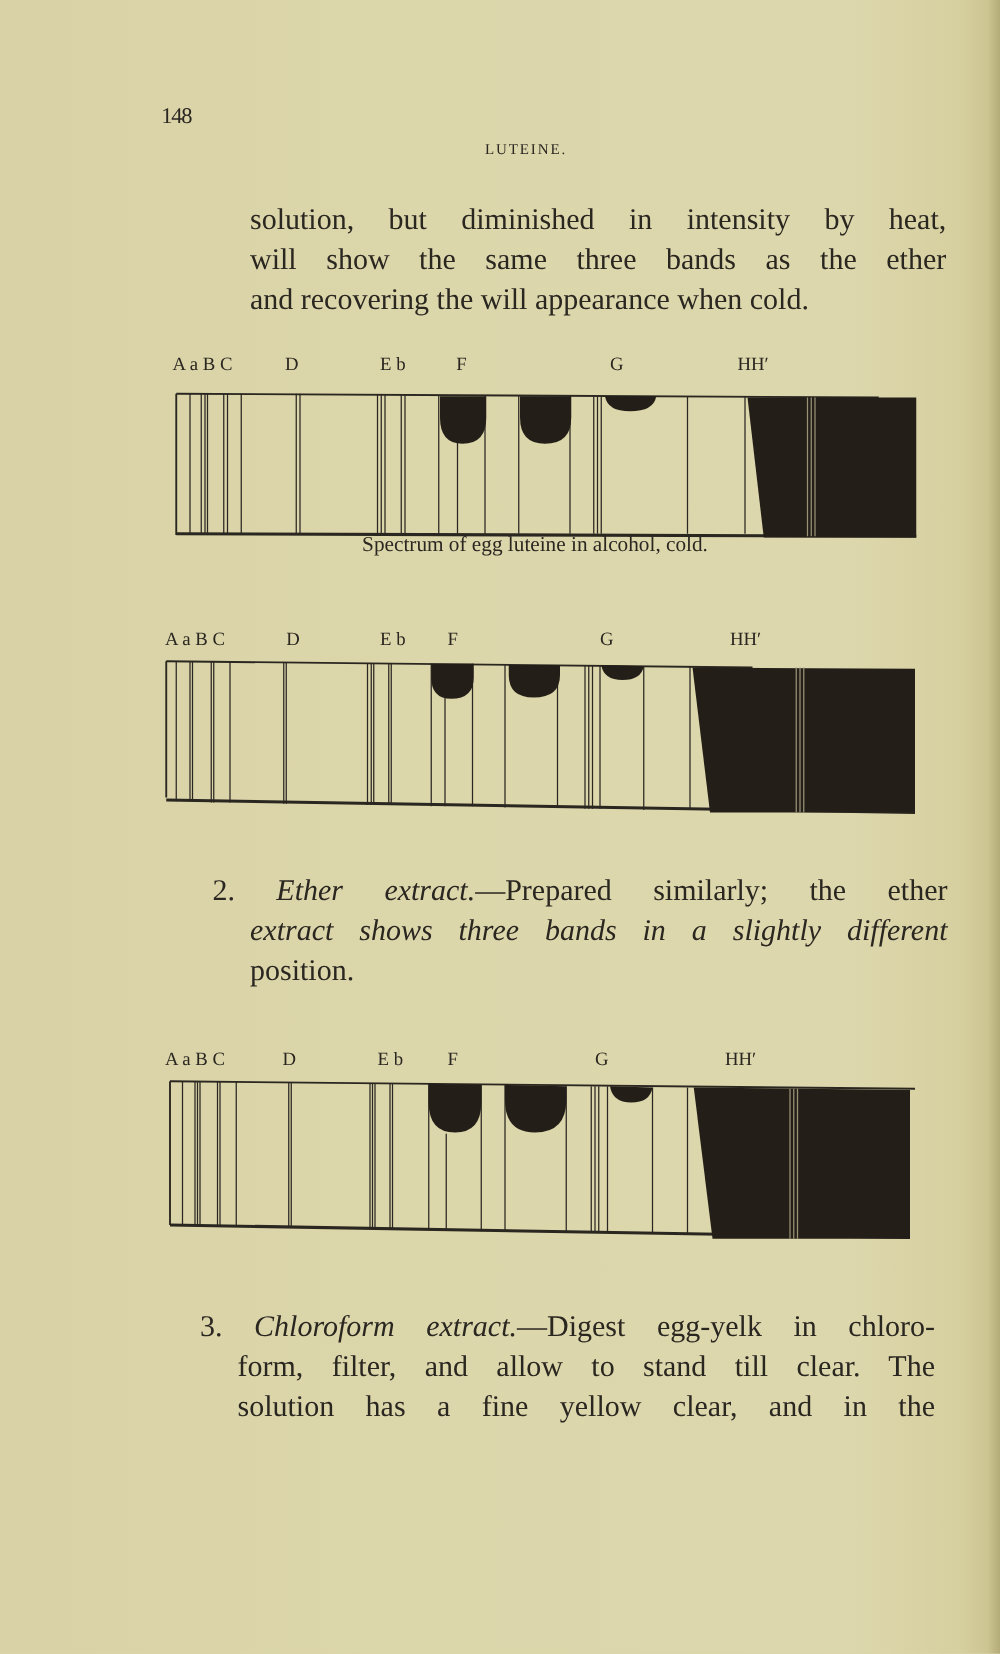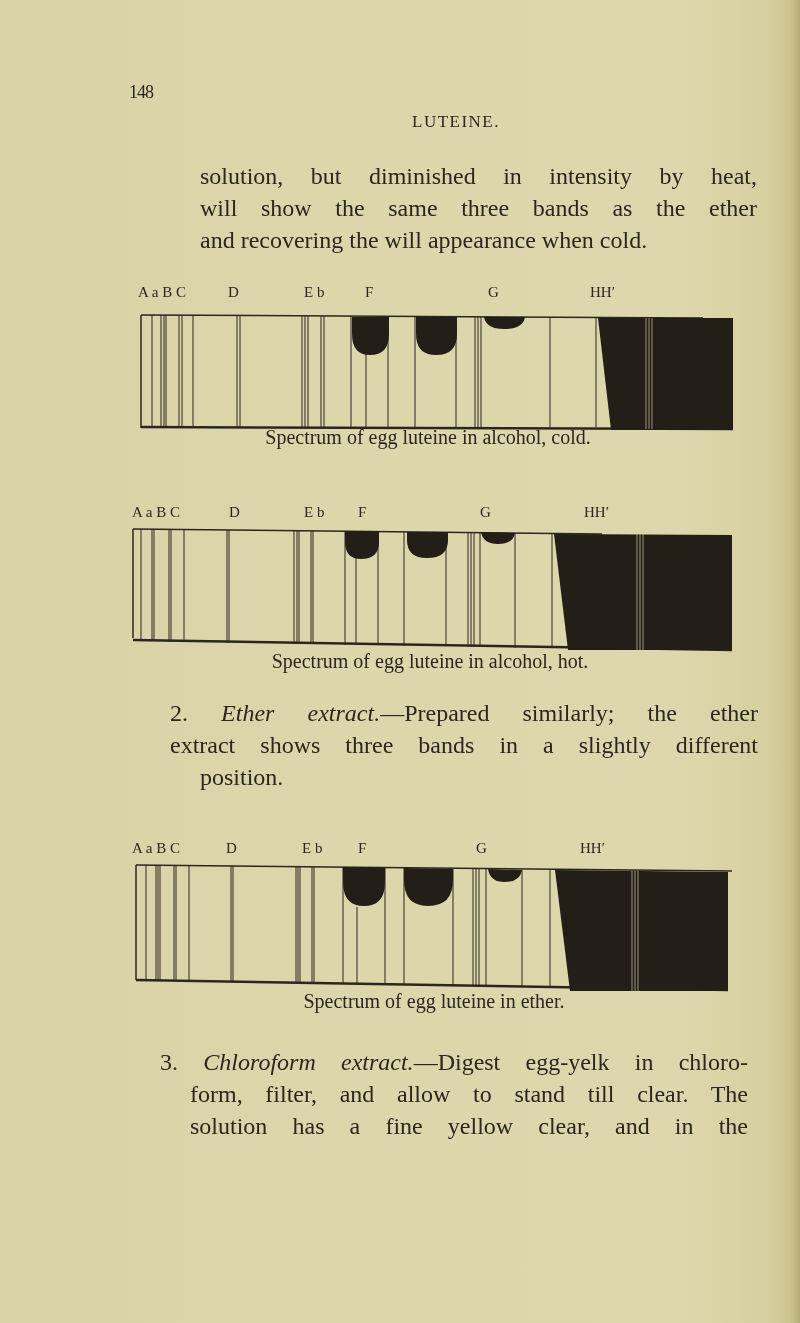--- a/index.html
+++ b/index.html
@@ -16,40 +16,40 @@
     .edge-shadow {
       position: absolute; right: 0; top: 0; width: 10px; height: 1323px;
       background: linear-gradient(90deg, rgba(0,0,0,0) 0%, rgba(120,110,60,0.25) 100%);
     }
     .page-number {
       position: absolute; left: 129px; top: 82px;
       font-size: 18px; letter-spacing: -1px;
     }
     .running-head {
       position: absolute; left: 388px; top: 112px;
-      font-size: 17px; letter-spacing: 1.5px; margin-left: 24px;
+      font-size: 12px; letter-spacing: 1.5px;
     }
     .para {
       position: absolute; font-size: 24px; line-height: 32px;
       text-align: justify;
     }
     .para .line { display: block; white-space: nowrap; }
     .para .line.just { text-align-last: justify; text-align: justify; white-space: normal; }
     .para em { font-style: italic; }
     .spectrum {
       position: absolute;
     }
     .spectrum .labels {
       position: absolute; left: 0; top: 0; width: 100%; height: 22px;
       font-size: 15px;
     }
     .spectrum .labels span { position: absolute; top: 0; }
     .spectrum svg { position: absolute; left: 0; }
     .caption {
-      position: absolute; font-size: 20px; text-align: center; width: 100%;
+      position: absolute; font-size: 17px; text-align: center; width: 100%;
     }
   </style>
 </head>
 <body>
 
 <div class="page-bg"></div>
 <div class="edge-shadow"></div>
 
 <div class="page-number">148</div>
 <div class="running-head">LUTEINE.</div>
@@ -159,26 +159,25 @@
       <path d="M275,6 L316,6 L316,14 Q316,32 295,32 Q275,32 275,14 Z"></path>
       <path d="M349,6 L383,7 Q381,18 366,18 Q351,18 349,6 Z"></path>
       <path d="M422,8 L600,9 L600,124 L436,124 Z"></path>
     </g>
     <g stroke="#9a9275" stroke-width="1">
       <line x1="505" y1="8" x2="505" y2="124"></line>
         <line x1="508" y1="8" x2="508" y2="124"></line>
         <line x1="511" y1="8" x2="511" y2="124"></line>
     </g>
   </svg>
-  <div class="caption" style="top:146px; left:-2px;">Spectrum of egg luteine in alcohol, hot.</div>
 </div>
 
 <div class="para" style="left:170px; top:697px; width:588px;">
   <span class="line just"><span>2.</span> <em>Ether extract.</em><span>—</span><span>Prepared similarly; the ether</span></span>
-  <span class="line just" style="">extract shows three bands in a slightly different</span>
+  <span class="line just" style="margin-left:30px;font-style:italic;">extract shows three bands in a slightly different</span>
   <span class="line" style="margin-left:30px;">position.</span>
 </div>
 
 <div class="spectrum" style="left:132px; top:840px; width:600px; height:170px;">
   <div class="labels">
     <span style="left:0px">A a B C</span>
     <span style="left:94px">D</span>
     <span style="left:170px">E b</span>
     <span style="left:226px">F</span>
     <span style="left:344px">G</span>
@@ -220,20 +219,19 @@
       <path d="M272,6 L321,7 L321,18 Q321,44 296,44 Q272,44 272,18 Z"></path>
       <path d="M356,7 L390,8 Q388,20 373,20 Q358,20 356,7 Z"></path>
       <path d="M423,8 L596,10 L596,129 L438,129 Z"></path>
     </g>
     <g stroke="#9a9275" stroke-width="1">
       <line x1="500" y1="9" x2="500" y2="129"></line>
         <line x1="503" y1="9" x2="503" y2="129"></line>
         <line x1="506" y1="9" x2="506" y2="129"></line>
     </g>
   </svg>
-  <div class="caption" style="top:150px; left:2px;">Spectrum of egg luteine in ether.</div>
 </div>
 
 <div class="para" style="left:160px; top:1046px; width:588px;font-family:Liberation Serif, serif;">
   <span class="line just"><span>3.</span> <em>Chloroform extract.</em><span>—</span><span>Digest egg-yelk in chloro-</span></span>
   <span class="line just" style="margin-left:30px;">form, filter, and allow to stand till clear. The</span>
   <span class="line just" style="margin-left:30px;">solution has a fine yellow clear, and in the</span>
 </div>
 
 </body></html>

